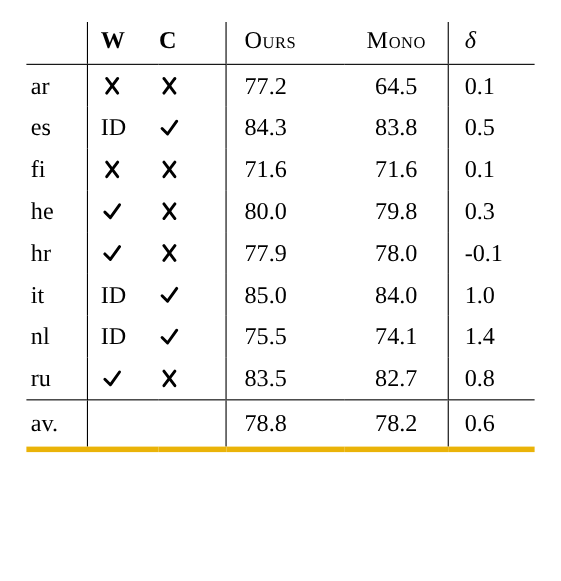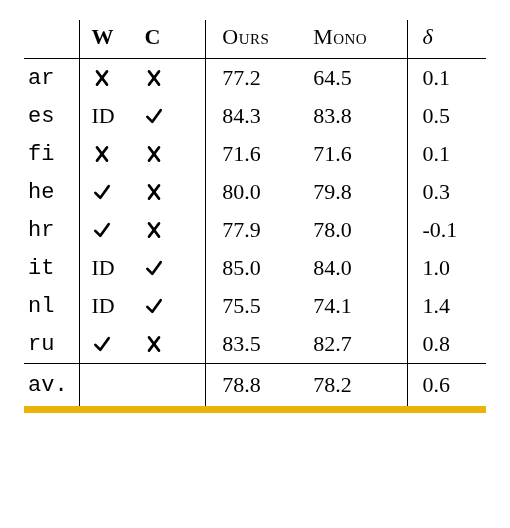--- a/index.html
+++ b/index.html
@@ -21,29 +21,29 @@
   td, th {
     padding: 6px 0 6px 0;
     text-align: left;
     font-weight: normal;
   }
   th { font-weight: normal; }
   .hdr-w, .hdr-c { font-weight: bold; }
   .smallcaps { font-variant: small-caps; letter-spacing: 0.5px; }
   .delta { font-style: italic; }
 
-  .col-lang { width: 48px; padding-left: 4px; font-family: Liberation Mono, monospace; }
+  .col-lang { width: 48px; padding-left: 4px; }
   .col-w    { width: 50px; border-left: 1px solid #000; padding-left: 12px; }
   .col-c    { width: 58px; }
   .col-ours { width: 86px; border-left: 1px solid #000; padding-left: 16px; }
-  .col-mono { width: 90px; }
+  .col-mono { width: 90px; text-align: center; }
   .col-d    { width: 60px; border-left: 1px solid #000; padding-left: 14px; }
 
   tr.rule-top td, tr.rule-top th { border-top: 1px solid #000; }
-  tr.rule-bottom td { border-bottom: 7px solid #eab308; }
+  tr.rule-bottom td { border-bottom: 5px solid #eab308; }
   tr.hdr th { border-bottom: 1px solid #000; padding-top: 4px; padding-bottom: 8px; }
 
   .mark svg { width: 20px; height: 20px; vertical-align: -3px; }
   .check svg { stroke: #000; stroke-width: 3.2; fill: none; stroke-linecap: round; stroke-linejoin: round; }
   .cross svg { stroke: #000; stroke-width: 3.2; fill: none; stroke-linecap: round; stroke-linejoin: round; }
 
   tr.avg td { padding-top: 8px; padding-bottom: 8px; }
 </style>
 </head>
 <body>

